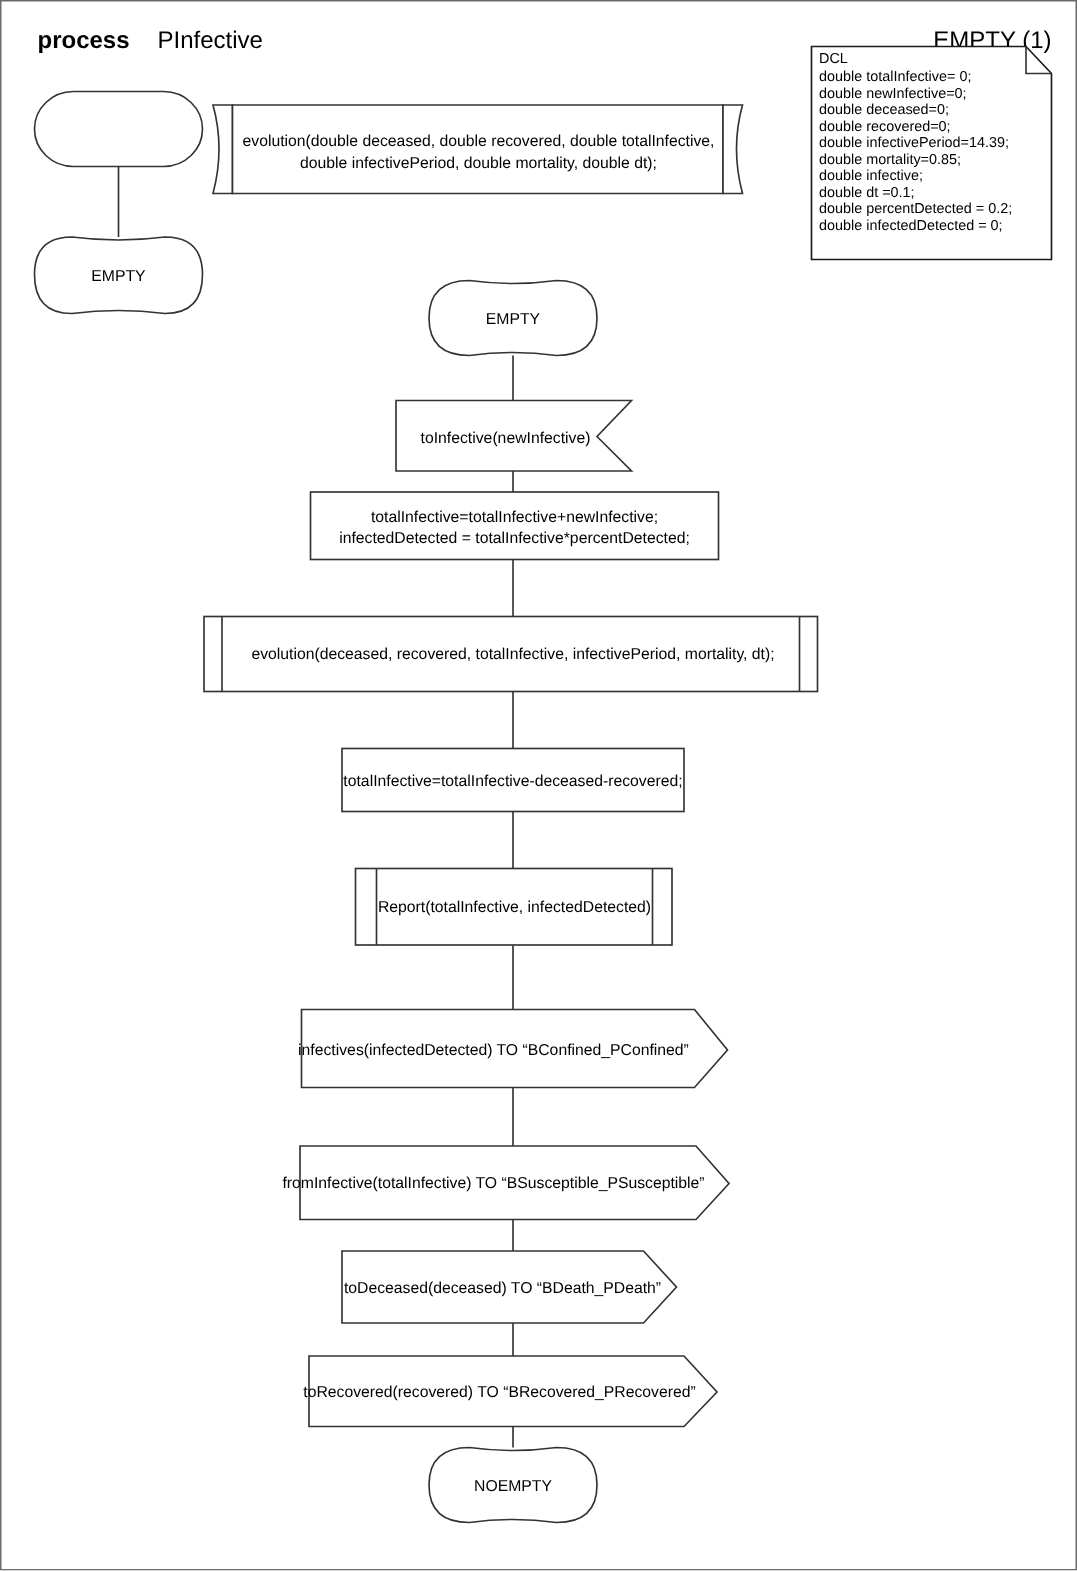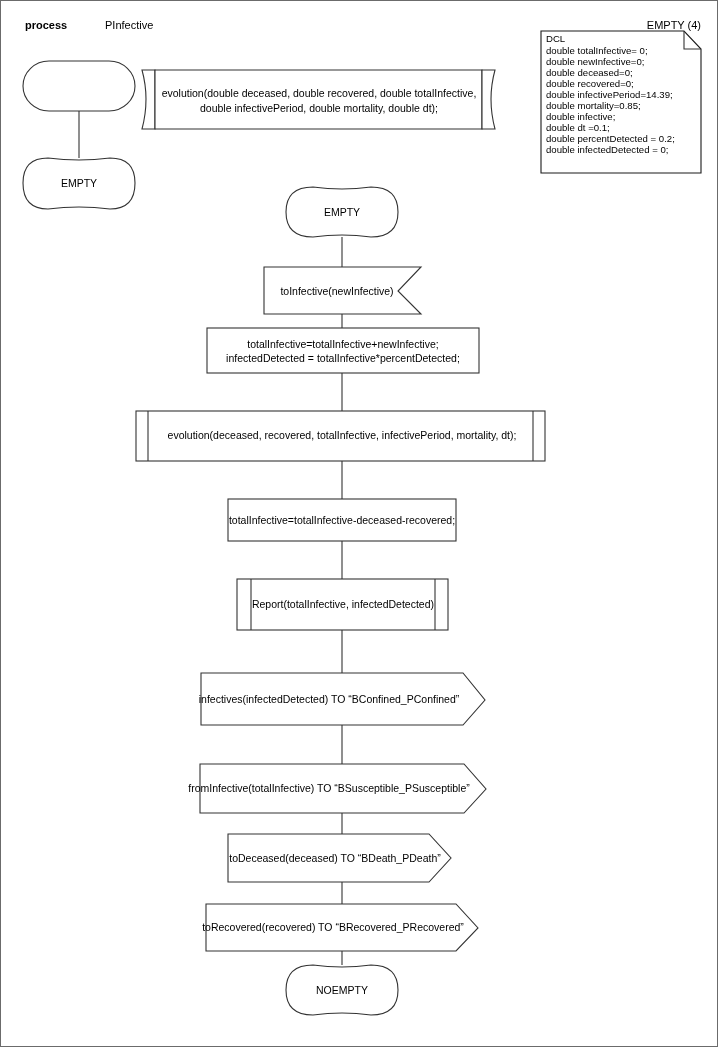--- a/index.html
+++ b/index.html
@@ -14,21 +14,21 @@
     position: relative;
     width: 718px;
     height: 1047px;
     background: #ffffff;
     overflow: hidden;
     box-sizing: border-box;
     border: 1px solid #6b6b6b;
   }
   .lbl {
     position: absolute;
-    font-size: 11px;
+    font-size: 16px;
     color: #000;
     white-space: nowrap;
     line-height: 1;
   }
   .lbl.bold { font-weight: bold; }
 
   
   #canvas {
     position: absolute;
     left: 0; top: 0;
@@ -64,21 +64,21 @@
     fill: none;
   }
 </style>
 </head>
 <body>
 
 <div id="page">
 
   <span class="lbl bold" style="left:24px; top:19px;">process</span>
   <span class="lbl" style="left:104px; top:19px;">PInfective</span>
-  <span class="lbl" style="right:16px; top:19px;">EMPTY (4)</span>
+  <span class="lbl" style="right:16px; top:19px;">EMPTY (1)</span>
 
   <svg id="canvas" viewBox="0 0 718 1047" xmlns="http://www.w3.org/2000/svg">
 
     <g>
       <path class="shape-dark" d="M 540,30 L 683,30 L 700,48 L 700,172 L 540,172 Z"></path>
       <path class="innerline" d="M 683,30 L 683,48 L 700,48"></path>
       <text class="dcl" x="545" y="41">DCL</text>
       <text class="dcl" x="545" y="53">double totalInfective= 0;</text>
       <text class="dcl" x="545" y="64">double newInfective=0;</text>
       <text class="dcl" x="545" y="75">double deceased=0;</text>

